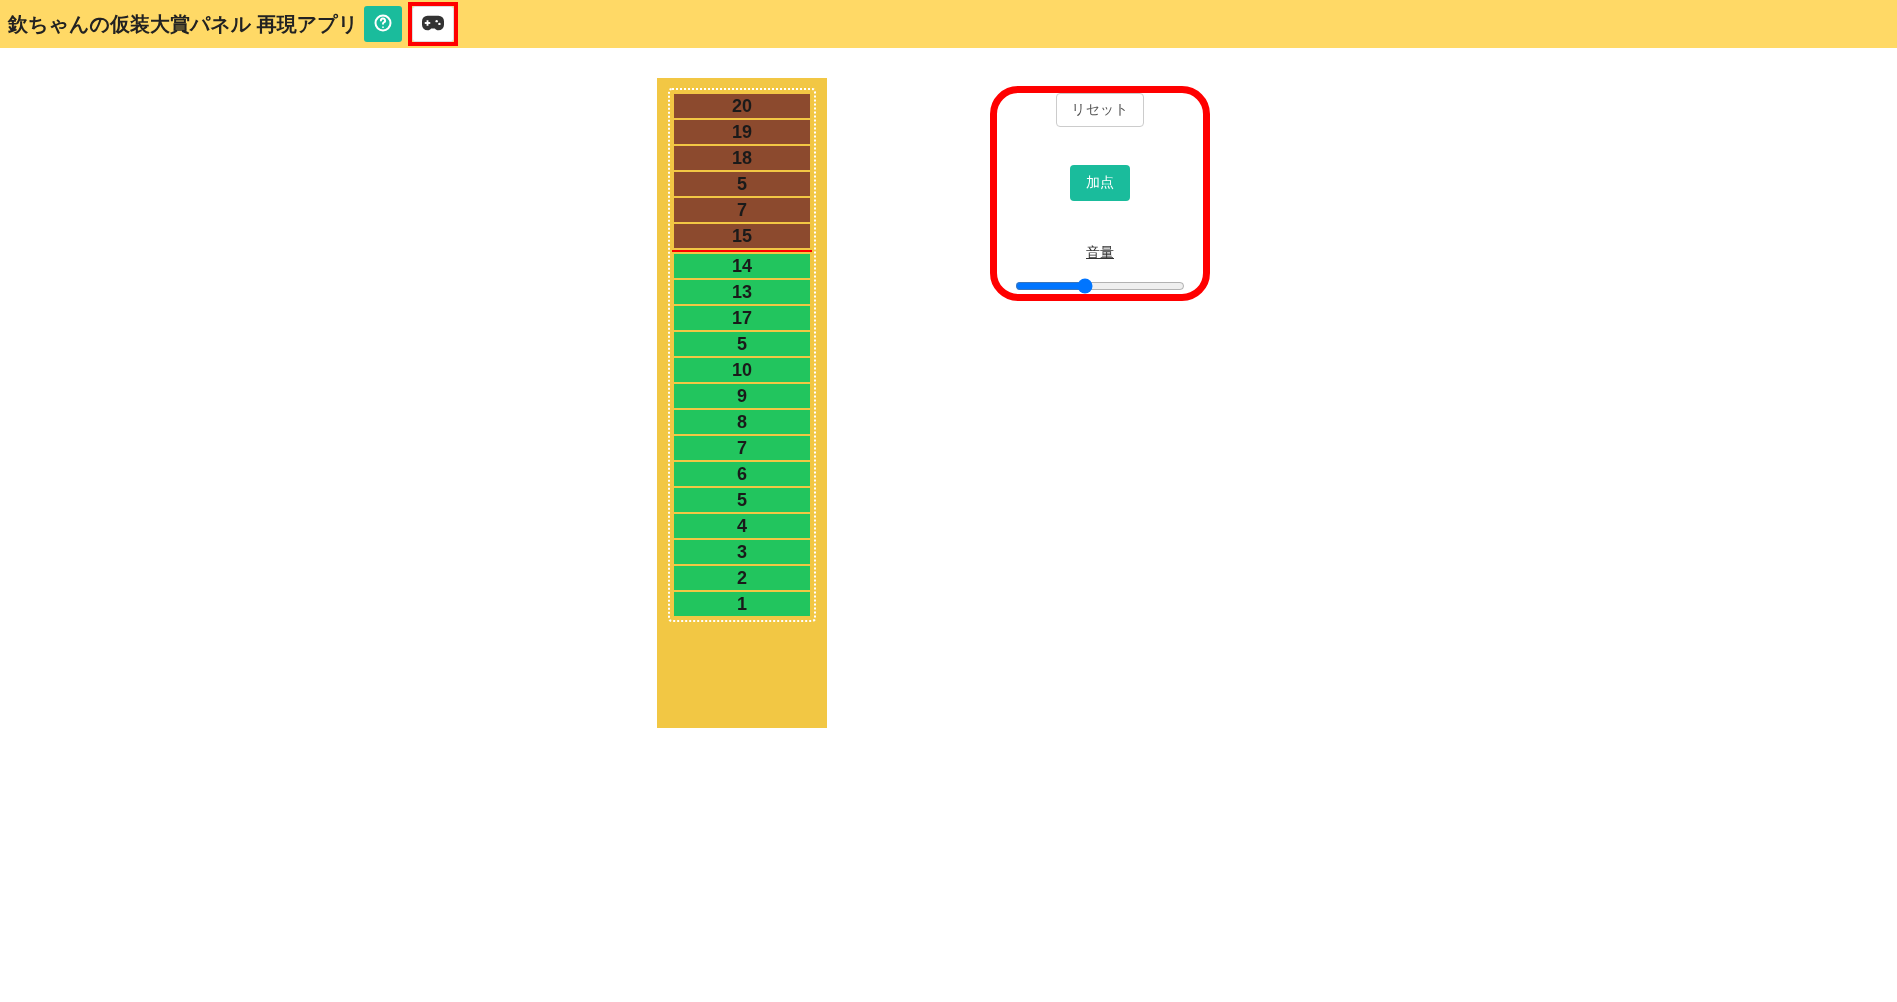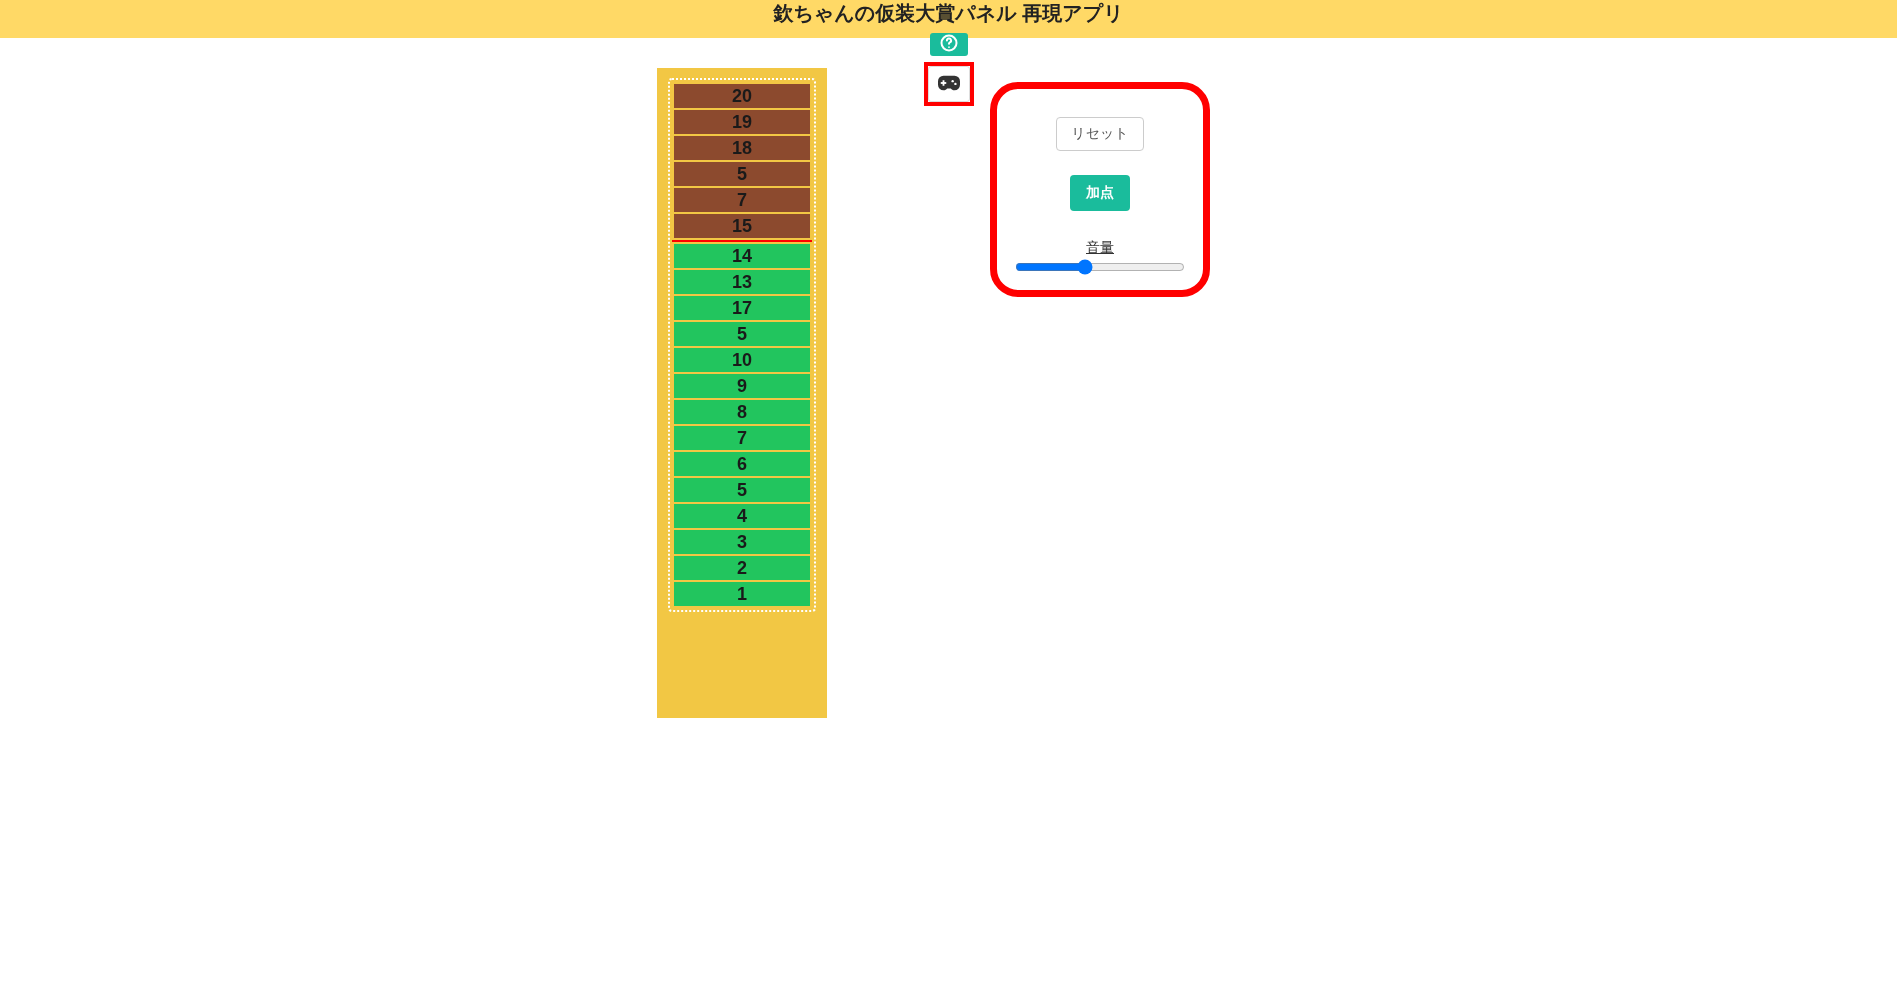--- a/index.html
+++ b/index.html
@@ -1,25 +1,24 @@
 <!DOCTYPE html>
 <html><head>
 <meta charset="utf-8">
 <style>
   * { box-sizing: border-box; margin: 0; padding: 0; }
   body { font-family: Arial, sans-serif; background: #fff; }
 
   .header {
     background: #ffd966;
-    height: 38px;
+    height: 48px;
     display: flex;
     align-items: center;
     padding: 0 8px;
     gap: 6px;
-    flex-direction: column;
   }
   .header-title {
     font-size: 20px;
     font-weight: bold;
     color: #222;
   }
   .btn-help {
     background: #1abc9c;
     border: none;
     width: 38px;
@@ -90,50 +89,50 @@
   .score-row.unlit { background: #8c4a2e; }
   .threshold-line {
     height: 2px;
     background: #ff0000;
     margin: 0 -2px;
   }
 
   .controls-box {
     position: absolute;
     left: 990px;
-    top: 44px;
+    top: 38px;
     width: 220px;
     height: 215px;
     border: 7px solid #ff0000;
     border-radius: 28px;
     display: flex;
     flex-direction: column;
     align-items: center;
-    padding-top: 28px;
+    padding-top: 0;
+    justify-content: space-between;
   }
   .btn-reset {
     background: #fff;
     border: 1px solid #ccc;
     border-radius: 4px;
     padding: 7px 14px;
     font-size: 14px;
     color: #555;
     cursor: pointer;
     margin-bottom: 24px;
   }
   .btn-score {
     background: #1abc9c;
     border: none;
     border-radius: 4px;
     padding: 9px 16px;
     font-size: 14px;
     color: #fff;
     cursor: pointer;
     margin-bottom: 28px;
-    font-weight: bold;
   }
   .volume-label {
     font-size: 14px;
     color: #333;
     margin-bottom: 2px;
     text-decoration: underline;
   }
   .volume-slider {
     width: 170px;
     cursor: pointer;

